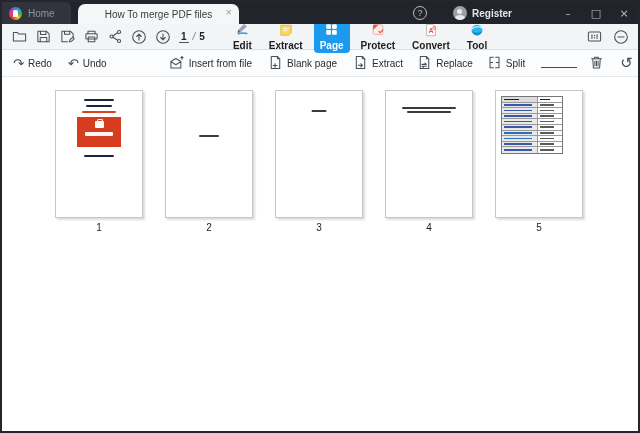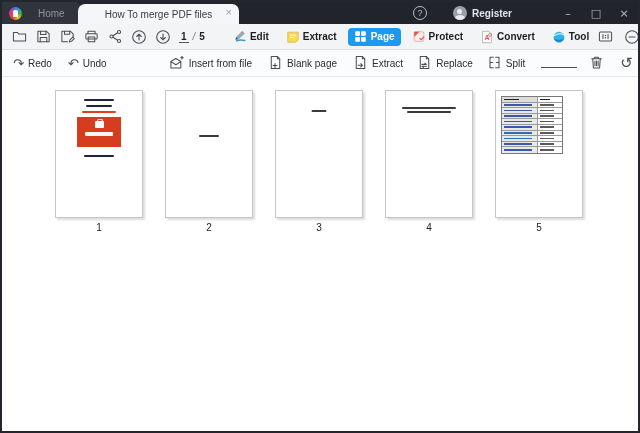--- a/index.html
+++ b/index.html
@@ -1,21 +1,21 @@
 <!DOCTYPE html>
 <html><head>
 <meta charset="utf-8">
 <style>
   * { margin:0; padding:0; box-sizing:border-box; }
   body { background:#888; font-family:"Liberation Sans", sans-serif; }
   .window { width:640px; height:433px; background:#fff; border:2px solid #24262e; position:relative; overflow:hidden; }
 
   
   .titlebar { height:22px; background:#22242c; display:flex; align-items:center; position:relative; }
-  .home-tab { height:22px; display:flex; align-items:center; gap:16px; padding:0 16px 0 7px; background:#31343d; border-radius:0 6px 0 0; }
+  .home-tab { height:22px; display:flex; align-items:center; gap:6px; padding:0 16px 0 7px; background:#31343d; border-radius:0 6px 0 0; }
   .logo { width:13px; height:13px; border-radius:50%; background:conic-gradient(from 210deg, #e8402a, #f0327e, #7b5cd6, #2f9be0, #35b44a, #f5c518, #e8402a); position:relative; }
   .logo::after { content:''; position:absolute; left:4px; top:3px; width:5px; height:7px; background:#fff; border-radius:2px 2px 0 0; }
   .home-label { color:#8f959d; font-size:10px; }
   .doc-tab { position:absolute; left:76px; top:2px; width:161px; height:20px; background:#f5f6f7; border-radius:7px 7px 0 0; display:flex; align-items:center; justify-content:center; }
   .doc-title { font-size:10px; color:#3c3c3e; }
   .doc-close { position:absolute; right:7px; top:3px; color:#9aa0a6; font-size:11px; line-height:1; cursor:default; }
   .tb-right { margin-left:auto; display:flex; align-items:center; height:100%; }
   .help-btn { width:14px; height:14px; border:1px solid #b9bdc3; border-radius:50%; color:#b9bdc3; font-size:9px; display:flex; align-items:center; justify-content:center; margin-right:26px; }
   .avatar { width:14px; height:14px; border-radius:50%; background:#9aa0a6; position:relative; overflow:hidden; margin-right:5px; }
   .avatar::before { content:''; position:absolute; left:4.5px; top:2.5px; width:5px; height:5px; border-radius:50%; background:#e8eaed; }
@@ -27,21 +27,21 @@
   .toolbar1 { height:26px; background:#f3f4f6; border-bottom:1px solid #dddfe2; display:flex; align-items:center; padding:0 7px; }
   .tbtn { width:20px; height:20px; display:flex; align-items:center; justify-content:center; border-radius:3px; flex:none; }
   .tbtn + .tbtn { margin-left:4px; }
   .tbtn svg { display:block; }
   .icon-stroke { stroke:#4b4f55; fill:none; stroke-width:1.1; stroke-linecap:round; stroke-linejoin:round; }
   .page-nav { display:flex; align-items:baseline; gap:4px; font-size:10px; color:#333; margin-left:6px; }
   .page-cur { border-bottom:1px solid #555; padding:0 2px; font-weight:700; color:#222; }
   .page-sep { color:#777; font-style:italic; }
   .page-total { font-weight:700; color:#222; }
   .mode-tabs { display:flex; align-items:center; gap:5px; margin-left:22px; }
-  .mtab { display:flex; align-items:center; gap:3px; padding:2px 6px; border-radius:4px; font-size:10px; font-weight:700; color:#1d1d1f; }
+  .mtab { display:flex; align-items:center; gap:3px; padding:2px 6px; border-radius:4px; font-size:10px; font-weight:700; color:#1d1d1f;flex-direction:column; }
   .mtab .micon { width:14px; height:14px; display:flex; align-items:center; justify-content:center; }
   .mtab.active { background:#1b9af0; color:#fff; }
   .right-group { margin-left:auto; display:flex; align-items:center; gap:3px; }
 
   
   .toolbar2 { height:27px; background:#fbfcfd; border-bottom:1px solid #e8e8e8; display:flex; align-items:center; padding:0 11px; }
   .abtn { display:flex; align-items:center; gap:4px; font-size:10px; color:#2c2c2e; flex:none; }
   .glyph { font-family:"DejaVu Sans", sans-serif; font-size:13px; color:#4a4a4a; line-height:1; }
   .glyph.big { font-size:15px; }
   .sp14 { width:14px; flex:none; } .sp16 { width:16px; flex:none; }

